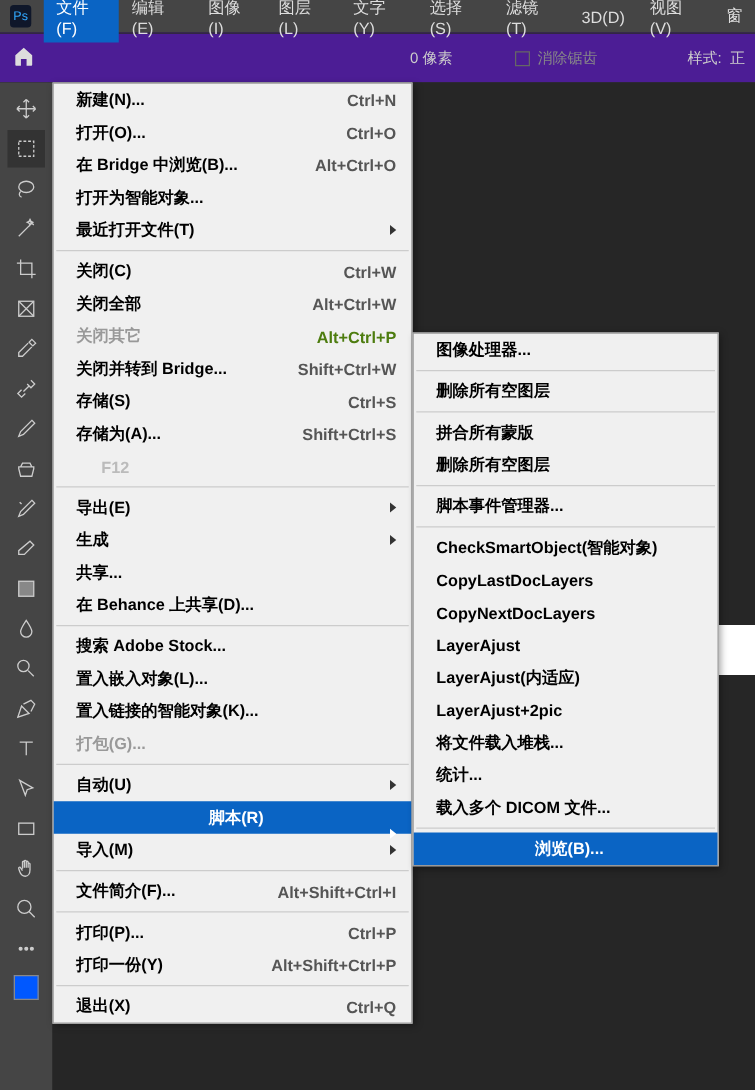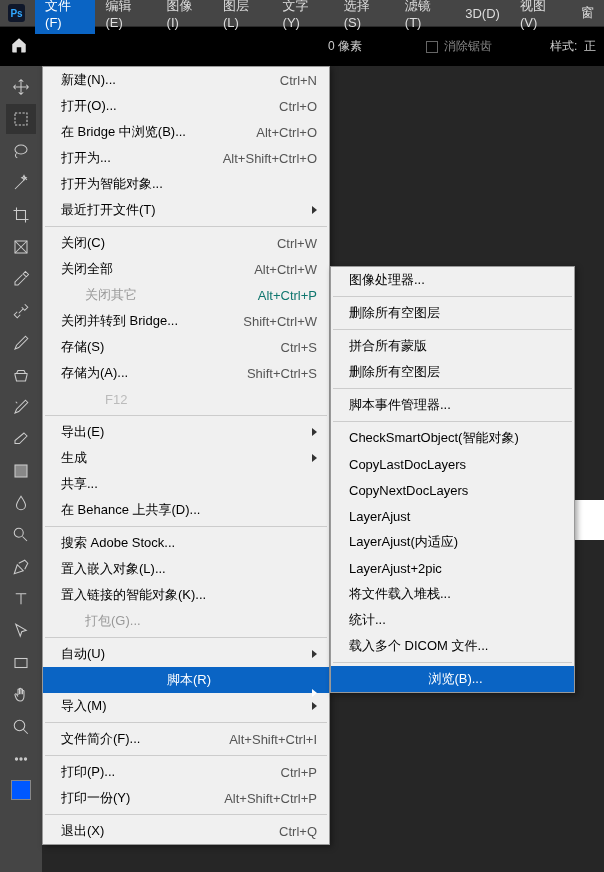--- a/index.html
+++ b/index.html
@@ -1,42 +1,42 @@
 <!DOCTYPE html>
 <html><head>
 <meta charset="utf-8">
 <style>
 * { margin: 0; padding: 0; box-sizing: border-box; font-family: "Microsoft YaHei", "Segoe UI", sans-serif; }
 body { background: #323232; width: 604px; height: 872px; overflow: hidden; font-size: 13px; color: #e0e0e0; }
 
 .menubar { background: #454545; height: 26px; display: flex; align-items: center; padding-left: 8px; }
-.menubar .ps-icon { width: 18px; height: 18px; background: #0f172a; border-radius: 3px; display: flex; align-items: center; justify-content: center; color: #31a8ff; font-size: 10px; font-weight: bold; margin-right: 10px; }
+.menubar .ps-icon { width: 18px; height: 18px; background: #0f172a; border-radius: 3px; display: flex; align-items: center; justify-content: center; color: #31a8ff; font-size: 10px; font-weight: normal; margin-right: 10px; }
 .menubar .menu-item { padding: 4px 10px; color: #ddd; cursor: default; }
 .menubar .menu-item.open { background: #0a64c4; color: #fff; }
 
-.toolbar { background: #000000; height: 40px; display: flex; align-items: center; padding-left: 10px; border-top: 1px solid #2a2a2a; }
+.toolbar { background: #4c1d95; height: 40px; display: flex; align-items: center; padding-left: 10px; border-top: 1px solid #2a2a2a; }
 .toolbar .home-icon svg { width: 18px; height: 18px; fill: #ddd; }
 .toolbar .pixel-label { margin-left: 300px; color: #ccc; font-size: 12px; }
-.toolbar .anti-alias { margin-left: 64px; color: #888; font-size: 12px; display: flex; align-items: center; justify-content: center; }
+.toolbar .anti-alias { margin-left: 50px; color: #888; font-size: 12px; display: flex; align-items: center; justify-content: center; }
 .toolbar .anti-alias .checkbox { width: 12px; height: 12px; border: 1px solid #666; margin-right: 6px; }
 .toolbar .style-label { margin-left: auto; margin-right: 8px; color: #ccc; font-size: 12px; }
 
-.workspace { position: relative; background: #262626; height: calc(872px - 66px); display: flex; }
+.workspace { position: relative; background: #262626; height: calc(872px - 66px); display: flex; font-weight: bold; }
 .tool-panel { width: 42px; background: #454545; display: flex; flex-direction: column; align-items: center; padding-top: 6px; gap: 2px; }
 .tool-btn { width: 30px; height: 30px; display: flex; align-items: center; justify-content: center; color: #ccc; }
 .tool-btn svg { width: 18px; height: 18px; fill: none; stroke: #ccc; stroke-width: 1.4; }
 .tool-btn.selected { background: #333; }
 .color-swatch { width: 20px; height: 20px; background: #0058ff; border: 1px solid #888; margin-top: 4px; }
 
 .canvas-area { flex: 1; background: #262626; position: relative; }
 .white-strip { position: absolute; top: 434px; right: 0; width: 35px; height: 40px; background: #fff; }
 
 .dropdown { position: absolute; top: 0; left: 42px; width: 288px; background: #f0f0f0; border: 1px solid #999; box-shadow: 2px 2px 6px rgba(0,0,0,0.4); color: #000; }
 .dd-item { display: flex; align-items: center; padding: 4px 12px 4px 18px; height: 26px; font-size: 13px; }
-.dd-item.disabled { color: #999; margin-left: 24px; }
+.dd-item.disabled { color: #999; }
 .dd-item.highlighted { background: #0a64c4; color: #fff; flex-direction: column; }
 .dd-item .label { flex: 1; }
 .dd-item .shortcut { color: #555; margin-left: 20px; }
 .dd-item .arrow { margin-left: auto; width: 0; height: 0; border-top: 4px solid transparent; border-bottom: 4px solid transparent; border-left: 5px solid #333; }
 .dd-item.highlighted .arrow { border-left-color: #fff; }
 .dd-sep { height: 1px; background: #ccc; margin: 3px 2px; }
 
 .submenu { position: absolute; top: 200px; left: 330px; width: 245px; background: #f0f0f0; border: 1px solid #999; box-shadow: 2px 2px 6px rgba(0,0,0,0.4); color: #000; }
 </style>
 </head>
@@ -200,42 +200,38 @@
       </div>
     <div class="dd-item">
         <span class="label">打开(O)...</span>
         <span class="shortcut">Ctrl+O</span>
       </div>
     <div class="dd-item">
         <span class="label">在 Bridge 中浏览(B)...</span>
         <span class="shortcut">Alt+Ctrl+O</span>
       </div>
     <div class="dd-item">
-        <span class="label">打开为...</span>
-        <span class="shortcut">Alt+Shift+Ctrl+O</span>
-      </div>
-    <div class="dd-item">
         <span class="label">打开为智能对象...</span>
       </div>
     <div class="dd-item">
         <span class="label">最近打开文件(T)</span>
         <span class="arrow"></span>
       </div>
     <div class="dd-sep"></div>
     <div class="dd-item">
         <span class="label">关闭(C)</span>
         <span class="shortcut">Ctrl+W</span>
       </div>
     <div class="dd-item">
         <span class="label">关闭全部</span>
         <span class="shortcut">Alt+Ctrl+W</span>
       </div>
     <div class="dd-item disabled">
         <span class="label">关闭其它</span>
-        <span class="shortcut" style="color:#0f766e">Alt+Ctrl+P</span>
+        <span class="shortcut" style="color:#4d7c0f">Alt+Ctrl+P</span>
       </div>
     <div class="dd-item">
         <span class="label">关闭并转到 Bridge...</span>
         <span class="shortcut">Shift+Ctrl+W</span>
       </div>
     <div class="dd-item">
         <span class="label">存储(S)</span>
         <span class="shortcut">Ctrl+S</span>
       </div>
     <div class="dd-item">

